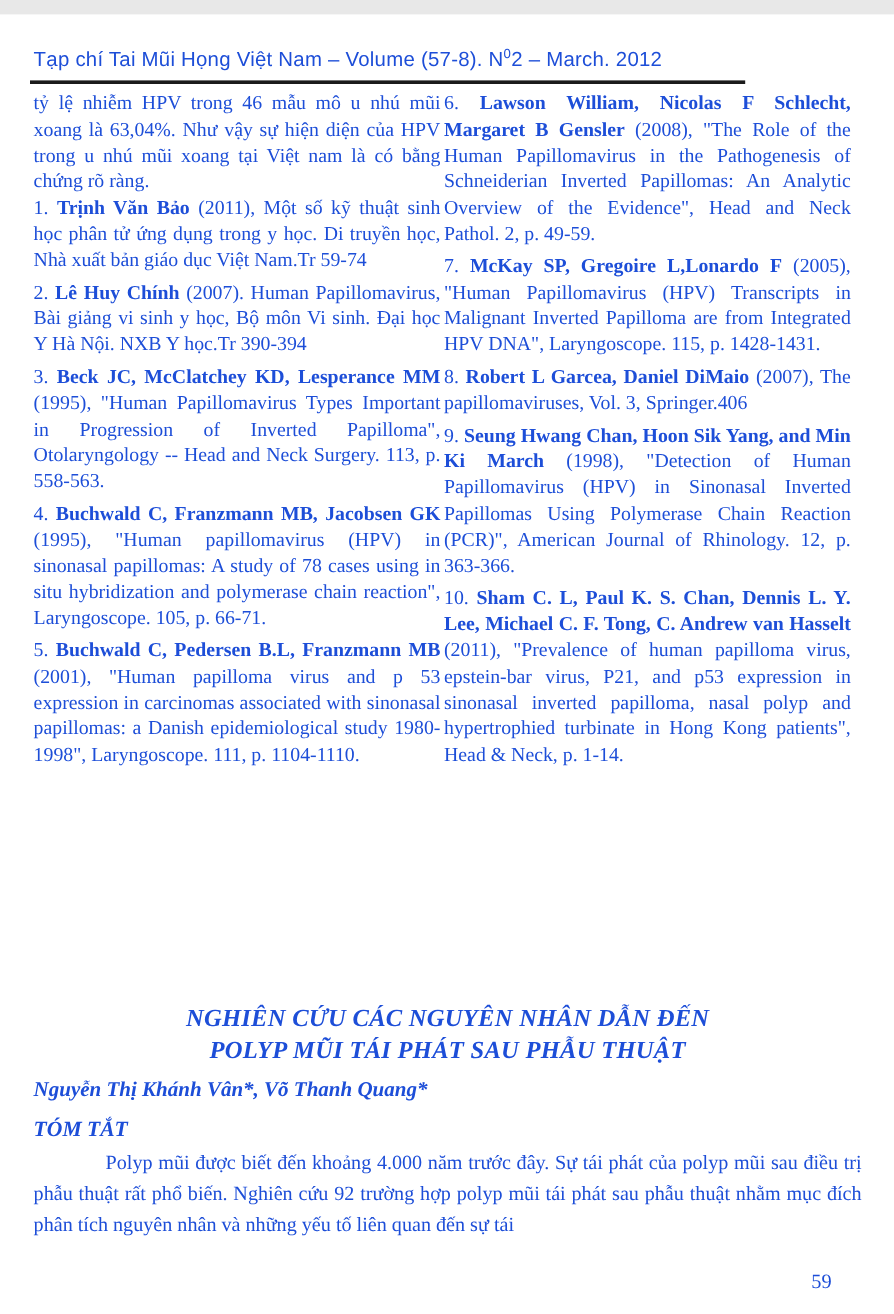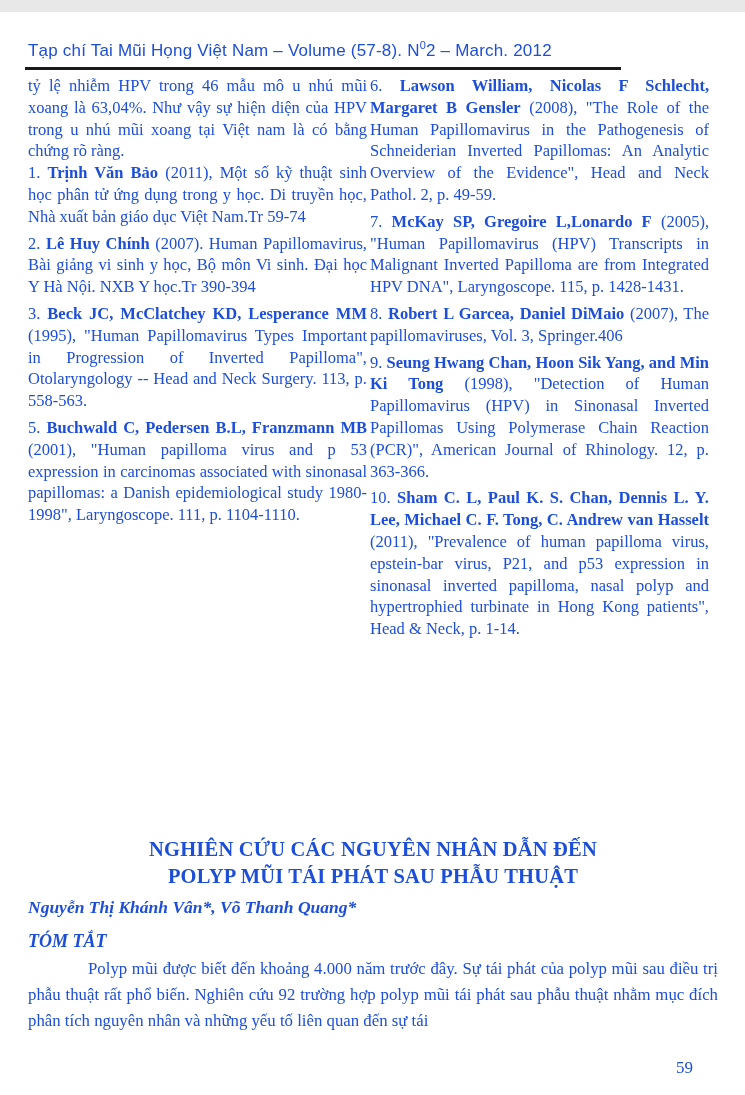--- a/index.html
+++ b/index.html
@@ -62,20 +62,21 @@
     left: 28px;
     width: 690px;
   }
   .article-title {
     text-align: center;
     font-weight: bold;
     font-size: 20.5px;
     line-height: 27px;
     letter-spacing: 0.2px;
     margin: 0;
+    font-style: italic;
   }
   .article-authors {
     text-align: left;
     font-weight: bold;
     font-style: italic;
     font-size: 17.5px;
     margin: 7px 28px 0 0;
   }
   .abstract-heading {
     font-weight: bold;
@@ -127,32 +128,33 @@
 
     <div class="col">
       <p class="intro-par">tỷ lệ nhiễm HPV trong 46 mẫu mô u nhú mũi xoang là 63,04%. Như vậy sự hiện diện của HPV trong u nhú mũi xoang tại Việt nam là có bằng chứng rõ ràng.</p>
 
       <p class="ref"><span>1. </span><span class="b">Trịnh Văn Bảo</span><span> (2011), Một số kỹ thuật sinh học phân tử ứng dụng trong y học. Di truyền học, Nhà xuất bản giáo dục Việt Nam.Tr 59-74</span></p>
 
       <p class="ref"><span>2. </span><span class="b">Lê Huy Chính</span><span> (2007). Human Papillomavirus, Bài giảng vi sinh y học, Bộ môn Vi sinh. Đại học Y Hà Nội. NXB Y học.Tr 390-394</span></p>
 
       <p class="ref"><span>3. </span><span class="b">Beck JC, McClatchey KD, Lesperance MM</span><span> (1995), "Human Papillomavirus Types Important in Progression of Inverted Papilloma", Otolaryngology -- Head and Neck Surgery. 113, p. 558-563.</span></p>
 
+      <p class="ref"><span>4. </span><span class="b">Buchwald C, Franzmann MB, Jacobsen GK</span><span> (1995), "Human papillomavirus (HPV) in sinonasal papillomas: A study of 78 cases using in situ hybridization and polymerase chain reaction", Laryngoscope. 105, p. 66-71.</span></p>
 
       <p class="ref"><span>5. </span><span class="b">Buchwald C, Pedersen B.L, Franzmann MB</span><span> (2001), "Human papilloma virus and p 53 expression in carcinomas associated with sinonasal papillomas: a Danish epidemiological study 1980-1998", Laryngoscope. 111, p. 1104-1110.</span></p>
     </div>
 
     <div class="col">
       <p class="ref"><span>6. </span><span class="b">Lawson William, Nicolas F Schlecht, Margaret B Gensler</span><span> (2008), "The Role of the Human Papillomavirus in the Pathogenesis of Schneiderian Inverted Papillomas: An Analytic Overview of the Evidence", Head and Neck Pathol. 2, p. 49-59.</span></p>
 
       <p class="ref"><span>7. </span><span class="b">McKay SP, Gregoire L,Lonardo F</span><span> (2005), "Human Papillomavirus (HPV) Transcripts in Malignant Inverted Papilloma are from Integrated HPV DNA", Laryngoscope. 115, p. 1428-1431.</span></p>
 
       <p class="ref"><span>8. </span><span class="b">Robert L Garcea, Daniel DiMaio</span><span> (2007), The papillomaviruses, Vol. 3, Springer.406</span></p>
 
-      <p class="ref"><span>9. </span><span class="b">Seung Hwang Chan, Hoon Sik Yang, and Min Ki Tong</span><span> (1998), "Detection of Human Papillomavirus (HPV) in Sinonasal Inverted Papillomas Using Polymerase Chain Reaction (PCR)", American Journal of Rhinology. 12, p. 363-366.</span></p>
+      <p class="ref"><span>9. </span><span class="b">Seung Hwang Chan, Hoon Sik Yang, and Min Ki March</span><span> (1998), "Detection of Human Papillomavirus (HPV) in Sinonasal Inverted Papillomas Using Polymerase Chain Reaction (PCR)", American Journal of Rhinology. 12, p. 363-366.</span></p>
 
       <p class="ref"><span>10. </span><span class="b">Sham C. L, Paul K. S. Chan, Dennis L. Y. Lee, Michael C. F. Tong, C. Andrew van Hasselt</span><span> (2011), "Prevalence of human papilloma virus, epstein-bar virus, P21, and p53 expression in sinonasal inverted papilloma, nasal polyp and hypertrophied turbinate in Hong Kong patients", Head &amp; Neck, p. 1-14.</span></p>
     </div>
 
   </div>
 
   <div class="article">
     <p class="article-title"><span>NGHIÊN CỨU CÁC NGUYÊN NHÂN DẪN ĐẾN</span><br><span>POLYP MŨI TÁI PHÁT SAU PHẪU THUẬT</span></p>
     <p class="article-authors">Nguyễn Thị Khánh Vân*, Võ Thanh Quang*</p>
     <p class="abstract-heading">TÓM TẮT</p>

